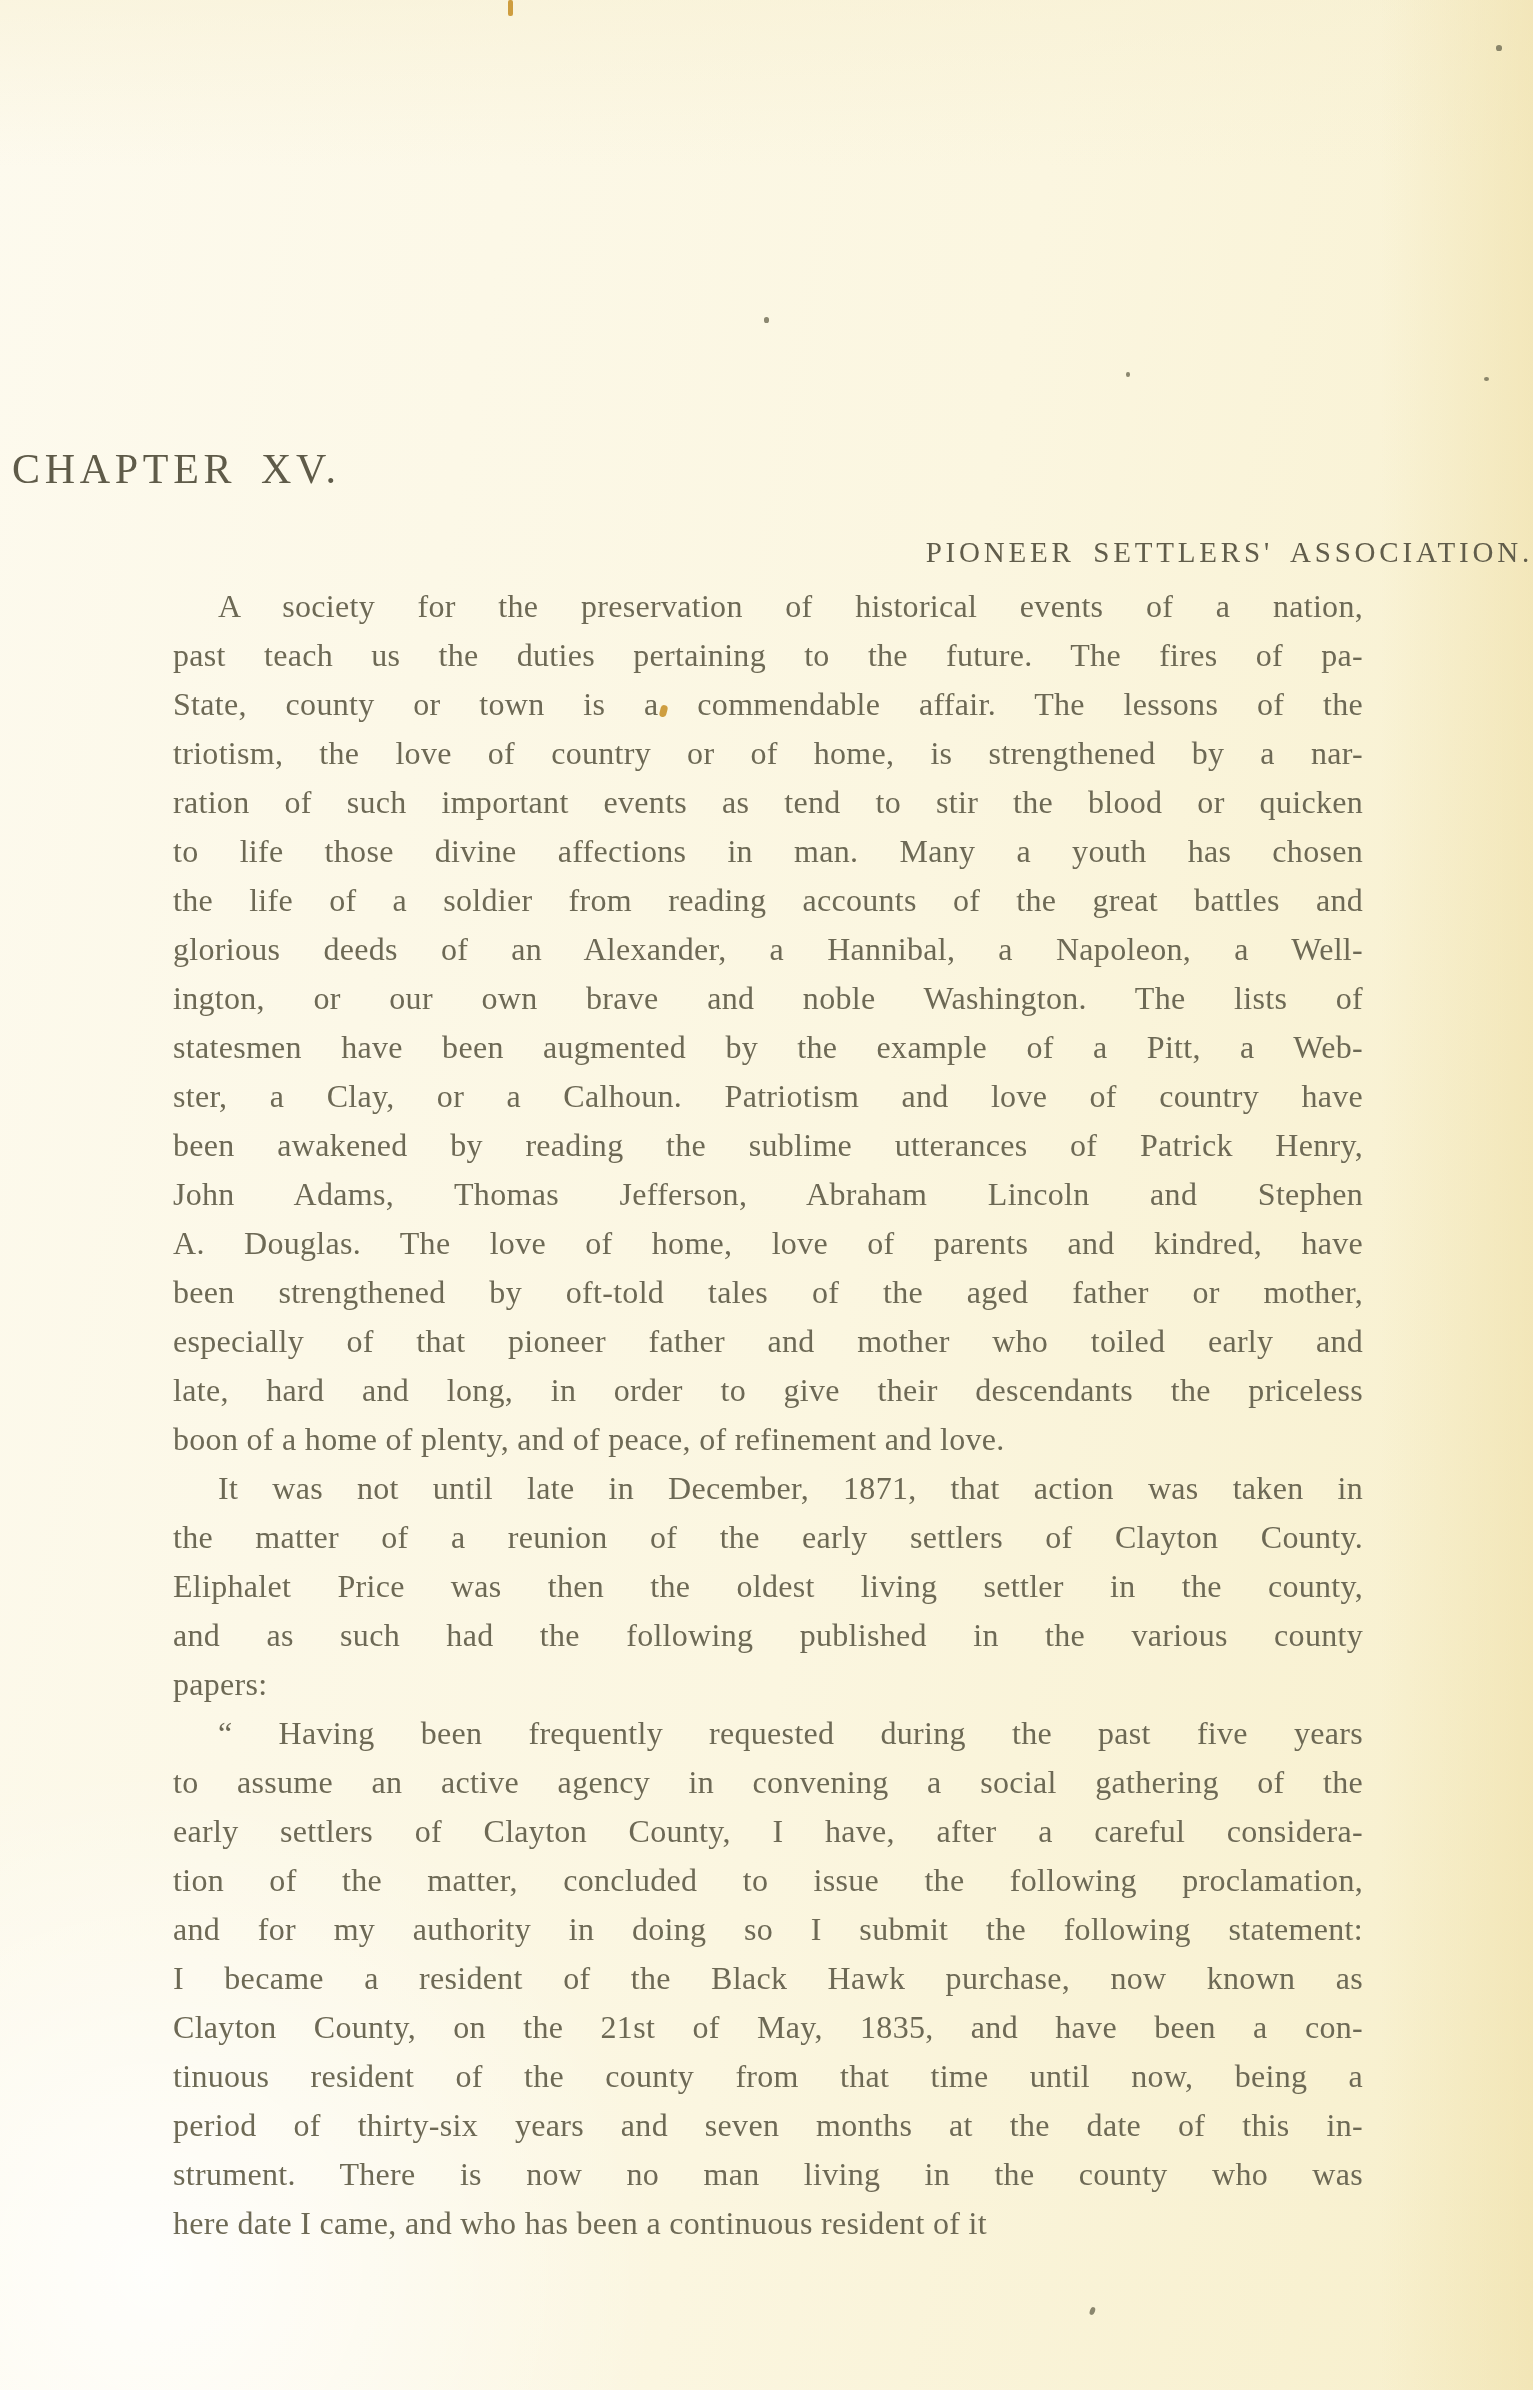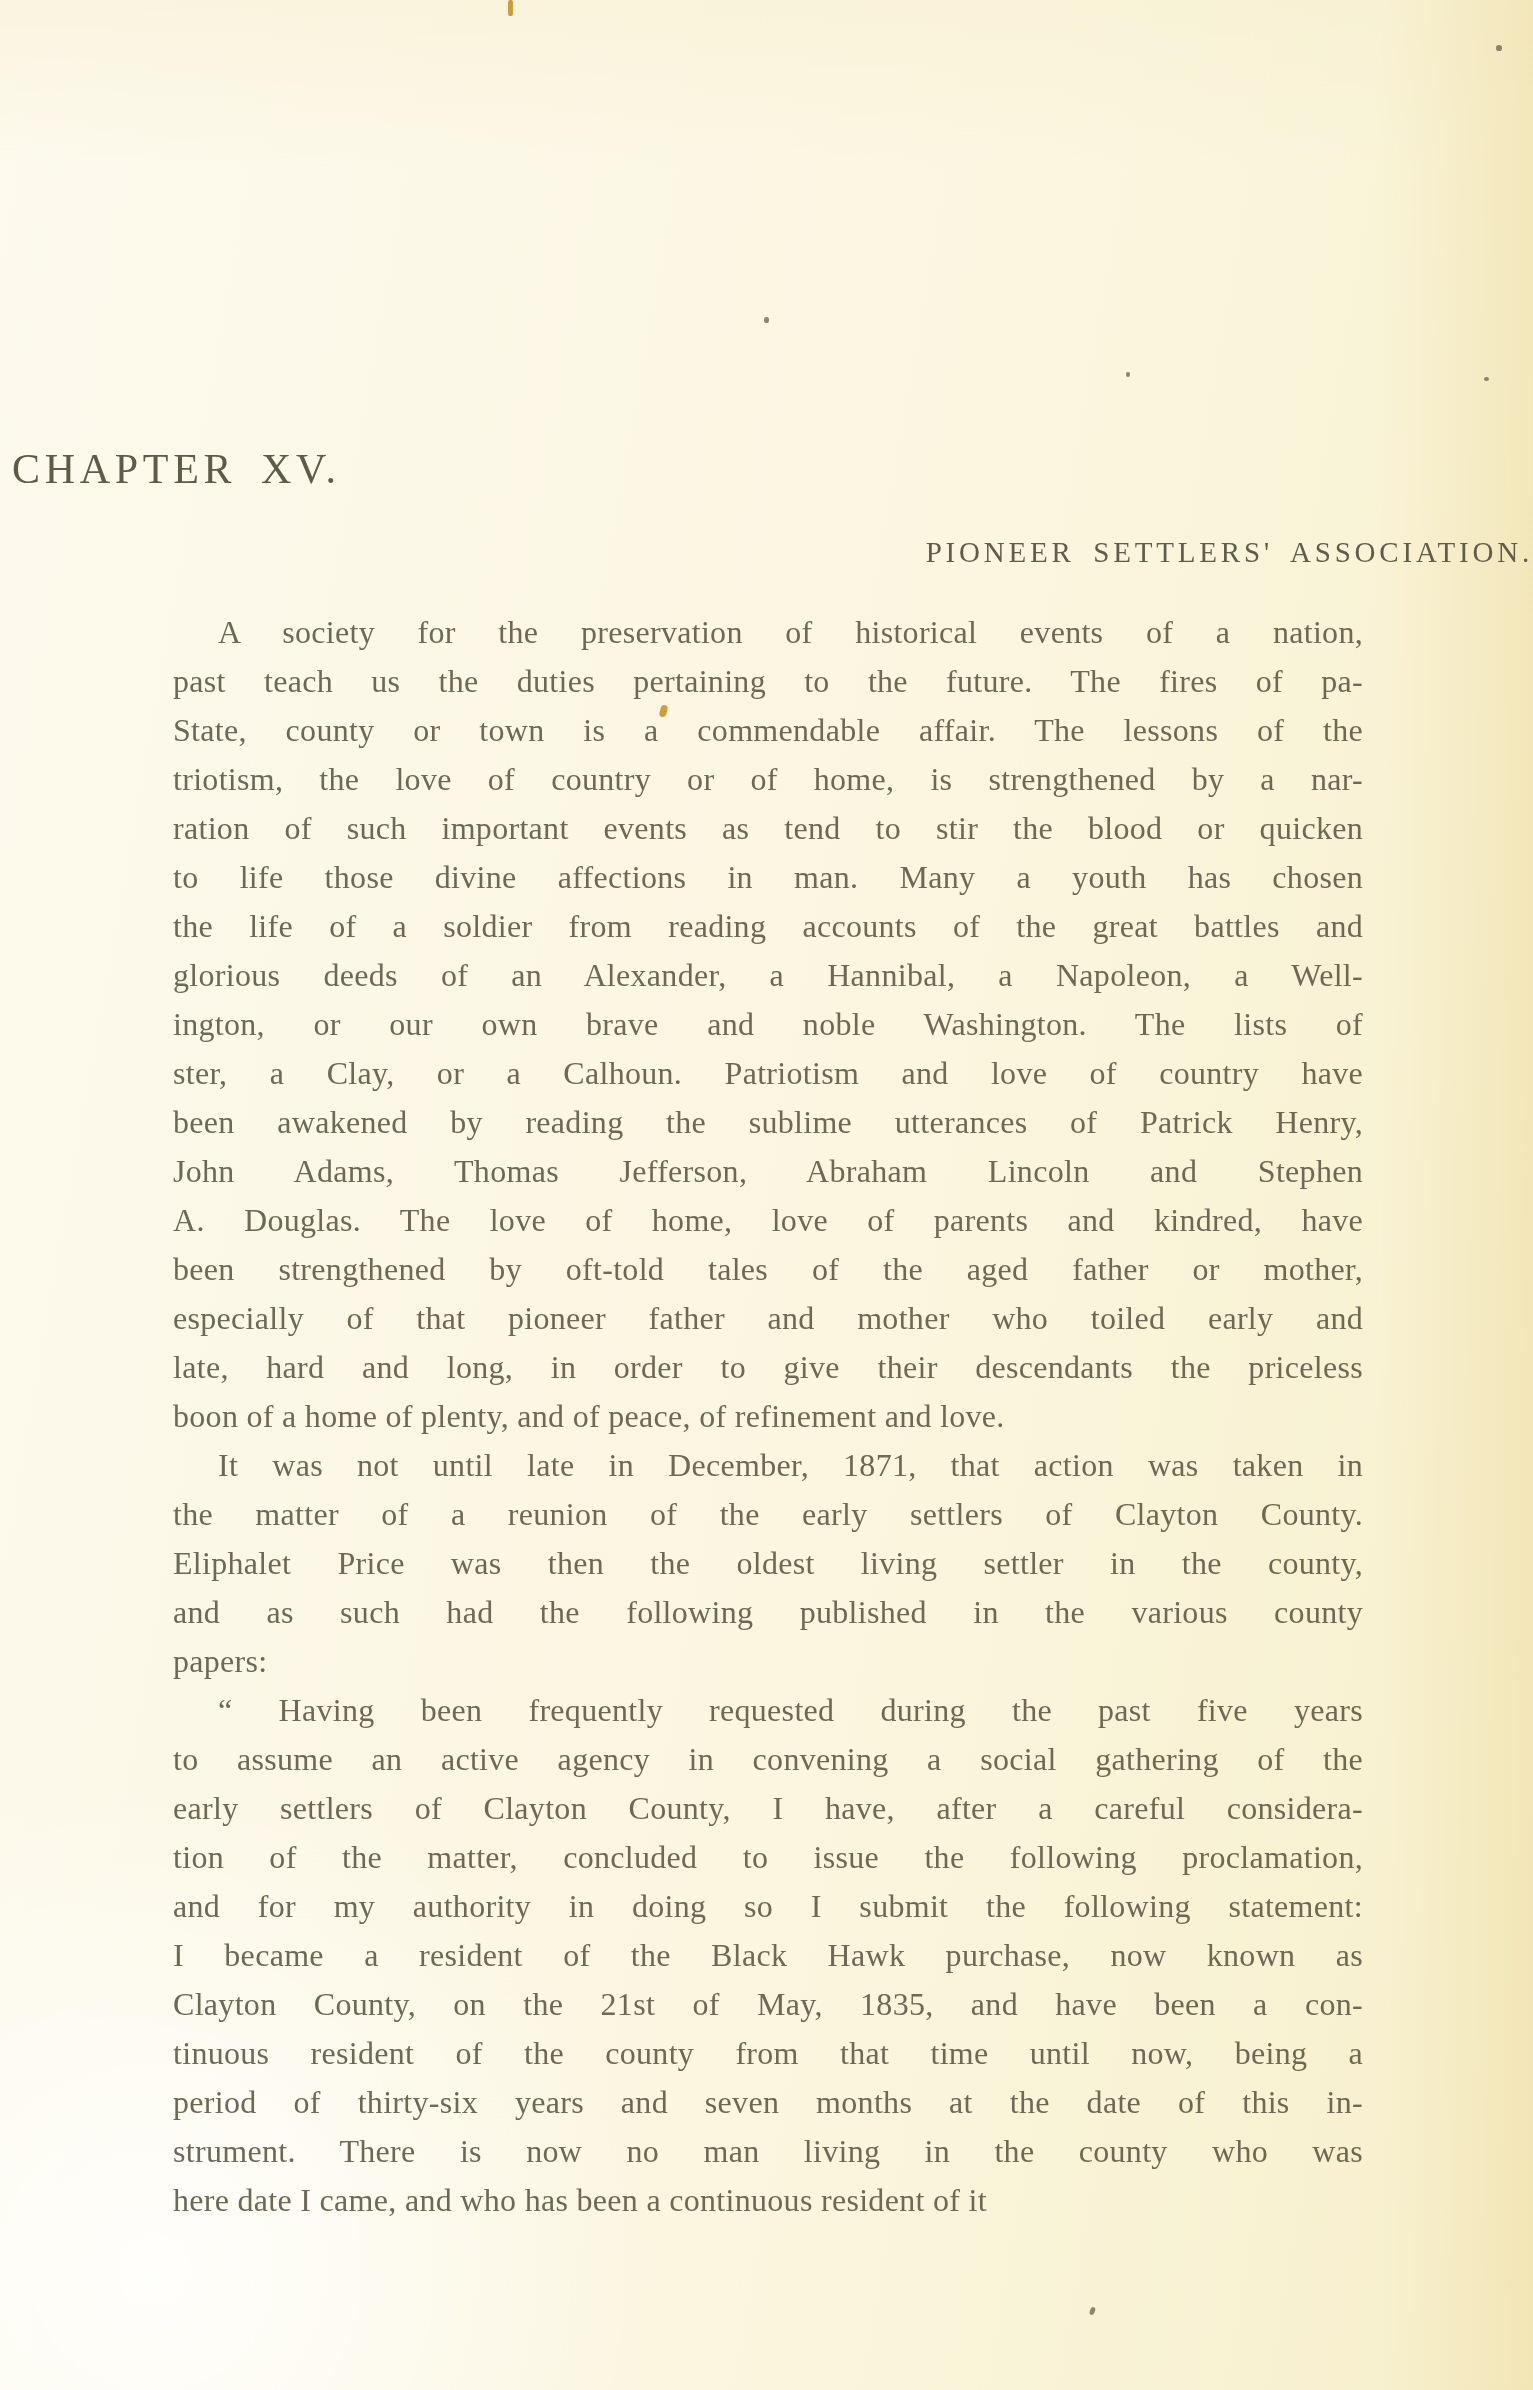--- a/index.html
+++ b/index.html
@@ -38,21 +38,21 @@
     left: 0;
     width: 1533px;
     text-align: right;
     font-size: 29px;
     letter-spacing: 3.8px;
     word-spacing: 7.6px;
     color: #615d4b;
   }
   .body-text {
     position: absolute;
-    top: 608px;
+    top: 582px;
     left: 173px;
     width: 1190px;
     font-size: 32px;
     line-height: 49px;
     letter-spacing: 0.3px;
   }
   .line {
     text-align: justify;
     text-align-last: justify;
     white-space: normal;
@@ -88,20 +88,21 @@
   <div class="body-text">
       <div class="line indent">A society for the preservation of historical events of a nation,</div>
       <div class="line">past teach us the duties pertaining to the future. The fires of pa-</div>
       <div class="line">State, county or town is a commendable affair. The lessons of the</div>
       <div class="line">triotism, the love of country or of home, is strengthened by a nar-</div>
       <div class="line">ration of such important events as tend to stir the blood or quicken</div>
       <div class="line">to life those divine affections in man. Many a youth has chosen</div>
       <div class="line">the life of a soldier from reading accounts of the great battles and</div>
       <div class="line">glorious deeds of an Alexander, a Hannibal, a Napoleon, a Well-</div>
       <div class="line">ington, or our own brave and noble Washington. The lists of</div>
+      <div class="line">statesmen have been augmented by the example of a Pitt, a Web-</div>
       <div class="line">ster, a Clay, or a Calhoun. Patriotism and love of country have</div>
       <div class="line">been awakened by reading the sublime utterances of Patrick Henry,</div>
       <div class="line">John Adams, Thomas Jefferson, Abraham Lincoln and Stephen</div>
       <div class="line">A. Douglas. The love of home, love of parents and kindred, have</div>
       <div class="line">been strengthened by oft-told tales of the aged father or mother,</div>
       <div class="line">especially of that pioneer father and mother who toiled early and</div>
       <div class="line">late, hard and long, in order to give their descendants the priceless</div>
       <div class="line last">boon of a home of plenty, and of peace, of refinement and love.</div>
       <div class="line indent">It was not until late in December, 1871, that action was taken in</div>
       <div class="line">the matter of a reunion of the early settlers of Clayton County.</div>

